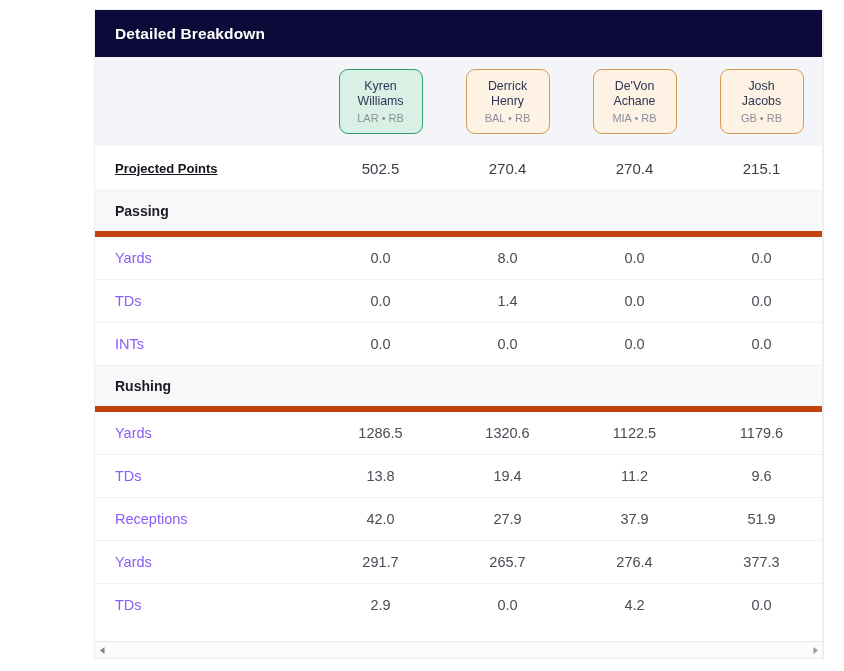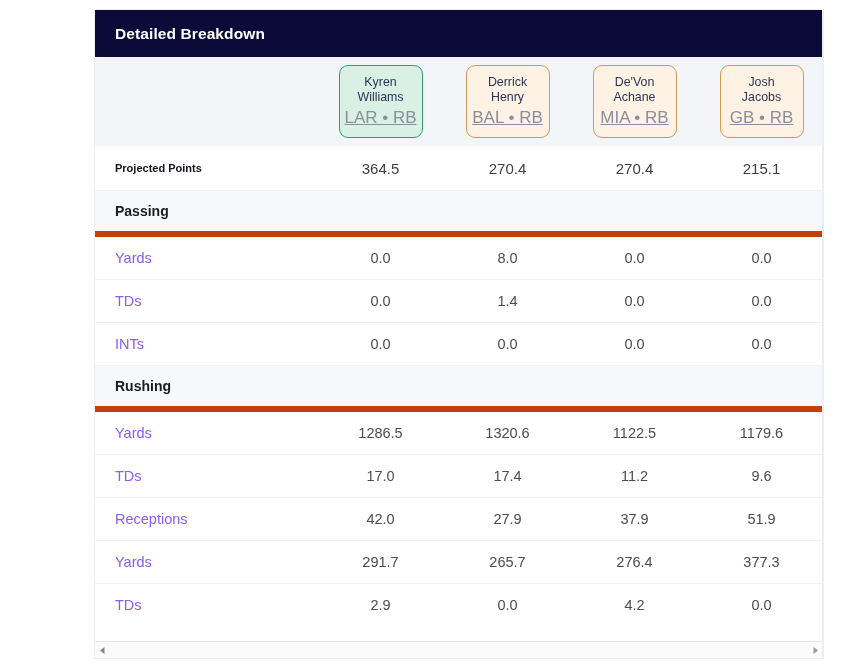--- a/index.html
+++ b/index.html
@@ -95,25 +95,24 @@
   .pcard.orange {
     background: #fdf2e3;
     border: 1.4px solid #d59a52;
   }
   .pcard .pname {
     font-size: 12.4px;
     color: #2d3554;
     white-space: nowrap;
   }
   .pcard .pmeta {
-    font-size: 17px;
+    font-size: 11px;
     color: #8b8f9c;
     margin-top: 3px;
     white-space: nowrap;
-    text-decoration: underline;
   }
 
   
   tr.section td {
     background: #f7f8fa;
     height: 40px;
     padding: 0 0 0 20px;
     font-size: 14px;
     font-weight: bold;
     color: #1b1c22;
@@ -138,21 +137,22 @@
     text-align: center;
     color: #4a4c55;
   }
 
   tr.stat.strong td {
     height: 42px;
   }
   tr.stat.strong td.label {
     font-weight: bold;
     color: #14151c;
-    font-size: 11px;
+    font-size: 13px;
+    text-decoration: underline;
   }
   tr.stat.strong td.val {
     font-size: 15px;
     color: #3c3e47;
   }
 
   tr.stat.last td { border-bottom: none; }
 
   
   .hscroll {
@@ -245,21 +245,21 @@
               <td>
                 <div class="pcard orange">
                   <div class="pname">Josh</div>
                   <div class="pname">Jacobs</div>
                   <div class="pmeta">GB • RB</div>
                 </div>
               </td>
             </tr>
             <tr class="stat strong">
               <td class="label">Projected Points</td>
-              <td class="val">364.5</td>
+              <td class="val">502.5</td>
               <td class="val">270.4</td>
               <td class="val">270.4</td>
               <td class="val">215.1</td>
             </tr>
             <tr class="section">
               <td colspan="5">Passing</td>
             </tr>
             <tr class="stat">
               <td class="label">Yards</td>
               <td class="val">0.0</td>
@@ -286,22 +286,22 @@
             </tr>
             <tr class="stat">
               <td class="label">Yards</td>
               <td class="val">1286.5</td>
               <td class="val">1320.6</td>
               <td class="val">1122.5</td>
               <td class="val">1179.6</td>
             </tr>
             <tr class="stat">
               <td class="label">TDs</td>
-              <td class="val">17.0</td>
-              <td class="val">17.4</td>
+              <td class="val">13.8</td>
+              <td class="val">19.4</td>
               <td class="val">11.2</td>
               <td class="val">9.6</td>
             </tr>
             <tr class="stat">
               <td class="label">Receptions</td>
               <td class="val">42.0</td>
               <td class="val">27.9</td>
               <td class="val">37.9</td>
               <td class="val">51.9</td>
             </tr>

